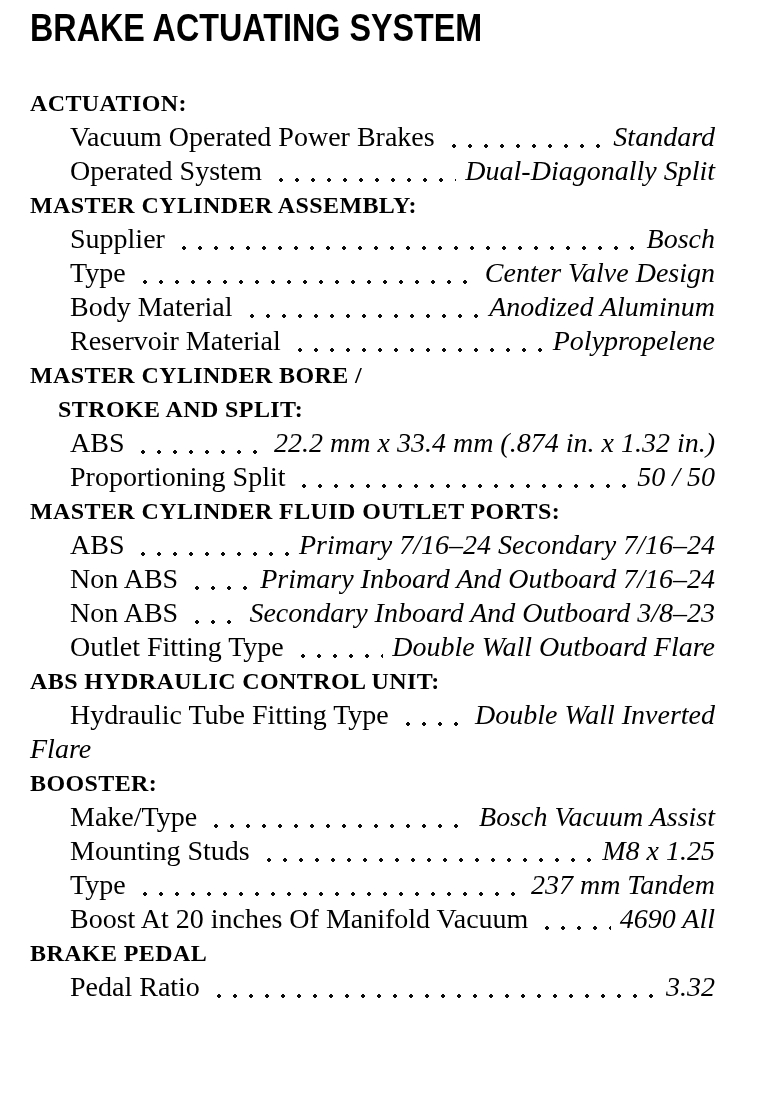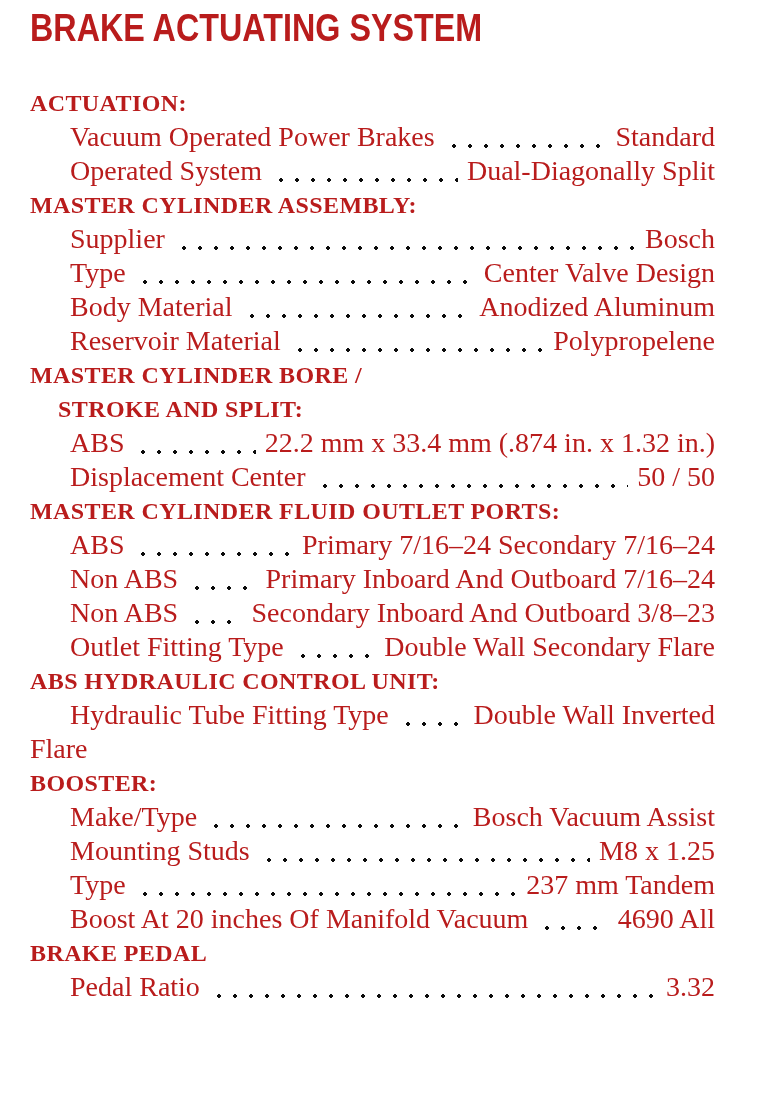--- a/index.html
+++ b/index.html
@@ -2,21 +2,21 @@
 <html><head>
 <meta charset="utf-8">
 <style>
   html, body { margin: 0; padding: 0; background: #ffffff; }
   .page {
     position: relative;
     width: 768px;
     height: 1106px;
     box-sizing: border-box;
     background: #ffffff;
-    color: #b91c1c;
+    color: #000000;
     padding: 8px 53px 0 30px;
     overflow: hidden;
     font-family: "Liberation Serif", "DejaVu Serif", serif;
     font-size: 28px;
     line-height: 34px;
   }
   .doc-title {
     font-family: "Liberation Sans", "DejaVu Sans", sans-serif;
     font-weight: 700;
     font-size: 38px;
@@ -36,21 +36,21 @@
     white-space: nowrap;
   }
   .shead.indent { padding-left: 28px; }
   .row {
     display: flex;
     align-items: baseline;
     line-height: 34px;
     white-space: nowrap;
   }
   .label { flex: 0 0 auto; margin-left: 40px; }
-  .value { flex: 0 0 auto; text-align: right; }
+  .value { flex: 0 0 auto; text-align: right; font-style: italic; }
   .leader {
     flex: 1 1 auto;
     align-self: stretch;
     min-width: 26px;
     margin: 0 9px 0 9px;
     background-image: radial-gradient(circle, #0c0c0c 1.8px, rgba(0,0,0,0) 2.1px);
     background-size: 16px 6px;
     background-position: 2px 23px;
     background-repeat: repeat-x;
   }
@@ -103,21 +103,21 @@
 
   <section>
     <h2 class="shead">MASTER CYLINDER BORE /</h2>
     <h2 class="shead indent">STROKE AND SPLIT:</h2>
     <div class="row">
       <span class="label">ABS</span>
       <span class="leader"></span>
       <span class="value">22.2 mm x 33.4 mm (.874 in. x 1.32 in.)</span>
     </div>
     <div class="row">
-      <span class="label">Displacement Center</span>
+      <span class="label">Proportioning Split</span>
       <span class="leader"></span>
       <span class="value">50 / 50</span>
     </div>
   </section>
 
   <section>
     <h2 class="shead">MASTER CYLINDER FLUID OUTLET PORTS:</h2>
     <div class="row">
       <span class="label">ABS</span>
       <span class="leader"></span>
@@ -129,21 +129,21 @@
       <span class="value">Primary Inboard And Outboard 7/16–24</span>
     </div>
     <div class="row">
       <span class="label">Non ABS</span>
       <span class="leader"></span>
       <span class="value">Secondary Inboard And Outboard 3/8–23</span>
     </div>
     <div class="row">
       <span class="label">Outlet Fitting Type</span>
       <span class="leader"></span>
-      <span class="value">Double Wall Secondary Flare</span>
+      <span class="value">Double Wall Outboard Flare</span>
     </div>
   </section>
 
   <section>
     <h2 class="shead">ABS HYDRAULIC CONTROL UNIT:</h2>
     <div class="row">
       <span class="label">Hydraulic Tube Fitting Type</span>
       <span class="leader"></span>
       <span class="value">Double Wall Inverted</span>
     </div>

